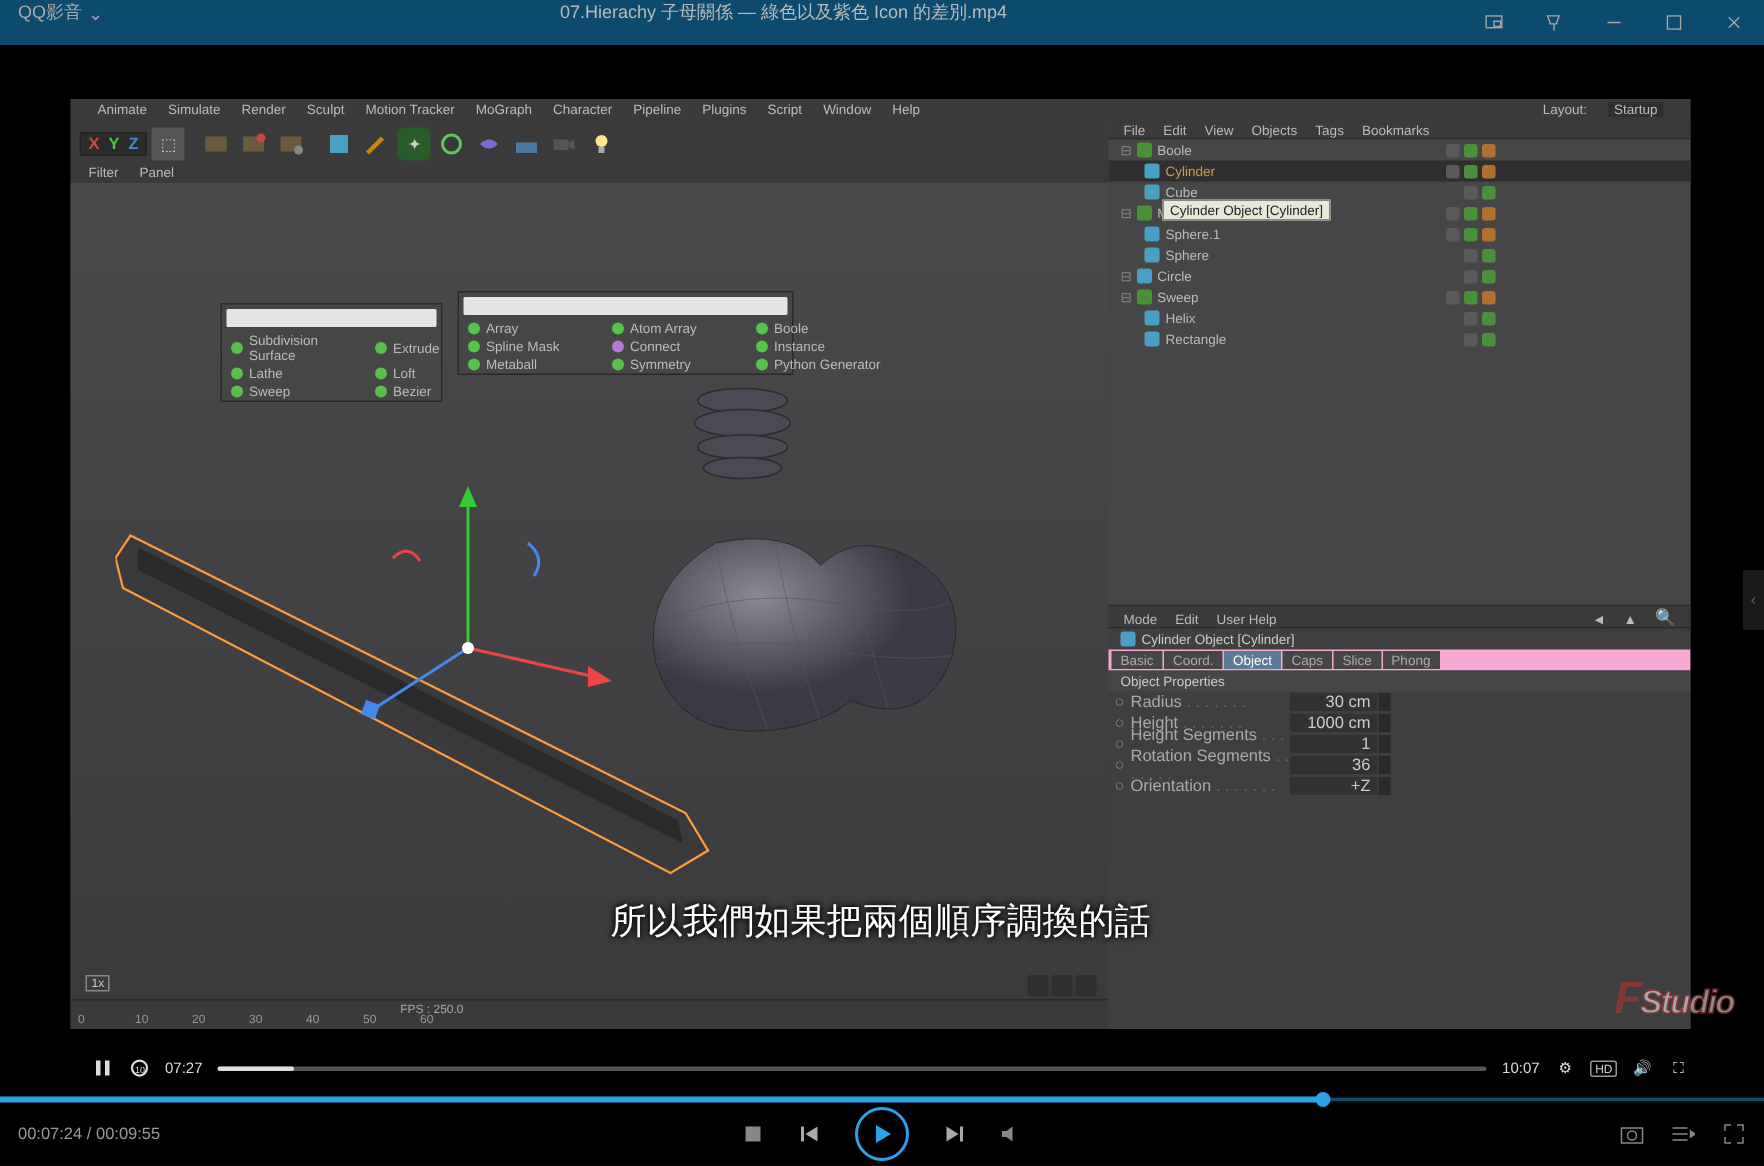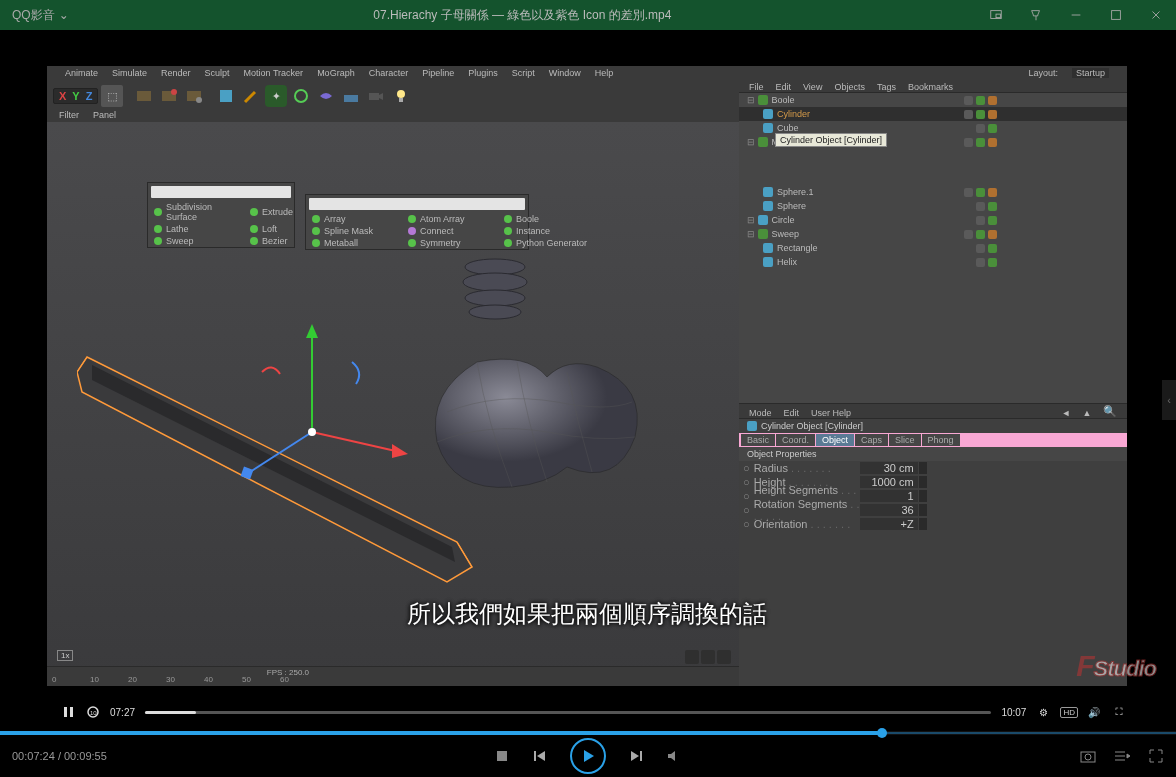--- a/index.html
+++ b/index.html
@@ -1,16 +1,16 @@
 <!DOCTYPE html>
 <html><head>
 <meta charset="utf-8">
 <style>
 html,body{margin:0;padding:0;width:1176px;height:777px;background:#000;font-family:"Microsoft YaHei",Arial,sans-serif;font-size:11px;color:#ccc;overflow:hidden;position:relative}
-.titlebar{height:30px;display:flex;align-items:center;justify-content:space-between;padding:0 0 0 12px;background:#14532d}
+.titlebar{height:30px;display:flex;align-items:flex-start;justify-content:space-between;padding:0 0 0 12px;background:#0c4a6e}
 .titlebar-left{display:flex;align-items:center;gap:4px;color:#aaa;font-size:12px}
 .titlebar-center{flex:1;text-align:center;color:#bbb;font-size:12px}
 .titlebar-right{display:flex;align-items:center;gap:0}
 .winbtn{width:40px;height:30px;display:flex;align-items:center;justify-content:center;color:#aaa;cursor:pointer}
 .winbtn svg{width:14px;height:14px}
 .video-area{position:absolute;left:0;top:30px;right:0;bottom:46px;background:#000}
 .video-frame{position:absolute;left:47px;top:36px;width:1080px;height:620px;background:#3a3a3a;overflow:hidden}
 
 .c4d-menu{height:14px;display:flex;align-items:center;gap:14px;padding:0 18px;background:#3a3a3a;color:#bbb;font-size:9px}
 .c4d-menu .spacer{flex:1}
@@ -274,21 +274,21 @@
           <polygon points="80,2 74,16 86,16" fill="#3c3"></polygon>
         <line x1="80" y1="110" x2="168" y2="130" stroke="#e44" stroke-width="2"></line>
           <polygon points="176,132 160,122 160,136" fill="#e44"></polygon>
         <line x1="80" y1="110" x2="18" y2="150" stroke="#48e" stroke-width="2"></line>
           <rect x="10" y="146" width="10" height="10" fill="#48e" transform="rotate(20 15 151)"></rect>
         <path d="M30 50 Q40 40 48 52" stroke="#e44" fill="none" stroke-width="2"></path>
         <path d="M120 40 Q132 50 124 62" stroke="#48e" fill="none" stroke-width="2"></path>
         <circle cx="80" cy="110" r="4" fill="#fff"></circle>
       </svg>
 
-      <div class="popup" style="left:100px;top:60px;width:146px">
+      <div class="popup" style="left:100px;top:80px;width:146px">
         <div class="popup-head"></div>
         <div id="pop-left">
             <div class="popup-row">
               <div class="popup-cell">
                 <div class="pico g"></div>
                 <span>Subdivision Surface</span>
               </div>
               <div class="popup-cell">
                 <div class="pico g"></div>
                 <span>Extrude</span>
@@ -427,21 +427,21 @@
           <div class="h-row" style="padding-left: 8px;">
             <span style="color: rgb(136, 136, 136); margin-right: 3px;">⊟</span>
             <div class="h-ico" style="background: rgb(74, 143, 58);"></div>
             <span>Metaball</span>
             <div class="h-right">
               <div class="h-dot "></div>
               <div class="h-dot g"></div>
               <div class="h-dot o"></div>
             </div>
           </div>
-          <div class="h-row" style="padding-left: 24px; margin-top: 36px;">
+          <div class="h-row" style="padding-left: 24px;">
             <div class="h-ico" style="background: rgb(74, 160, 196);"></div>
             <span>Sphere.1</span>
             <div class="h-right">
               <div class="h-dot "></div>
               <div class="h-dot g"></div>
               <div class="h-dot o"></div>
             </div>
           </div>
           <div class="h-row" style="padding-left: 24px;">
             <div class="h-ico" style="background: rgb(74, 160, 196);"></div>
@@ -465,29 +465,29 @@
             <div class="h-ico" style="background: rgb(74, 143, 58);"></div>
             <span>Sweep</span>
             <div class="h-right">
               <div class="h-dot "></div>
               <div class="h-dot g"></div>
               <div class="h-dot o"></div>
             </div>
           </div>
           <div class="h-row" style="padding-left: 24px;">
             <div class="h-ico" style="background: rgb(74, 160, 196);"></div>
-            <span>Rectangle</span>
+            <span>Helix</span>
             <div class="h-right">
               <div class="h-dot "></div>
               <div class="h-dot g"></div>
             </div>
           </div>
           <div class="h-row" style="padding-left: 24px;">
             <div class="h-ico" style="background: rgb(74, 160, 196);"></div>
-            <span>Helix</span>
+            <span>Rectangle</span>
             <div class="h-right">
               <div class="h-dot "></div>
               <div class="h-dot g"></div>
             </div>
           </div>
           <div class="tooltip" style="left:36px;top:40px">Cylinder Object [Cylinder]</div>
       </div>
 
       <div class="attr-panel">
         <div class="panel-tabs">

